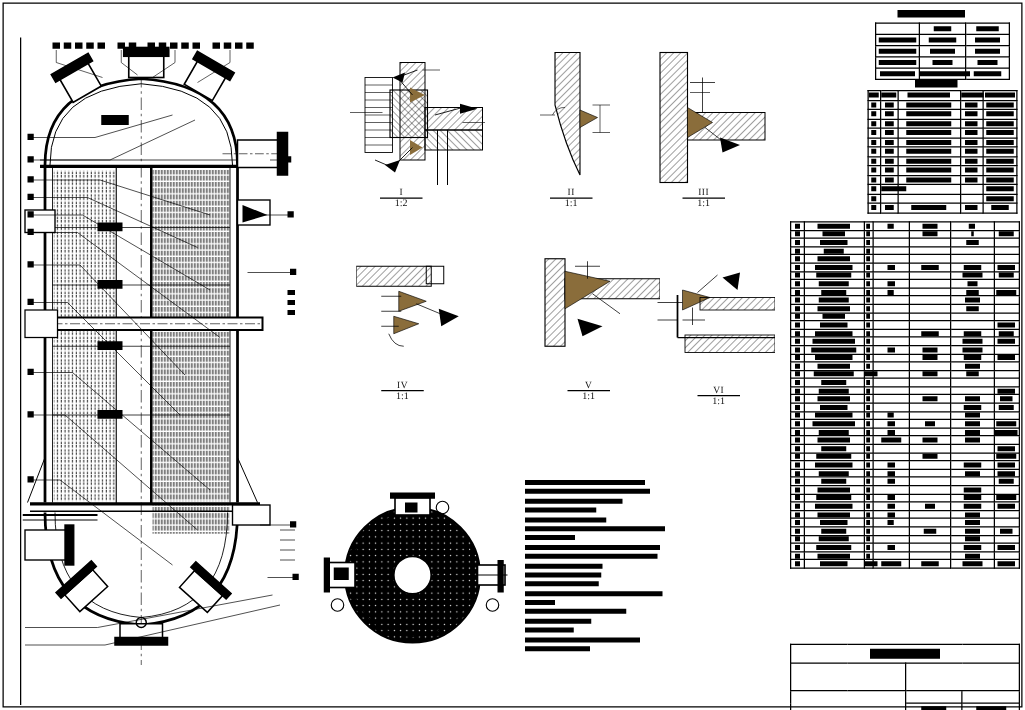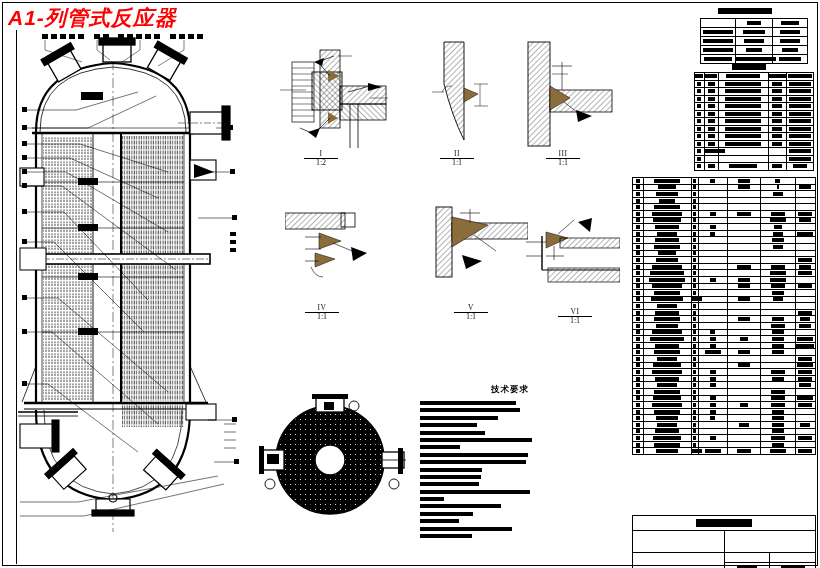--- a/index.html
+++ b/index.html
@@ -77,21 +77,20 @@
 
   
   #titleblock { left:632px; top:515px; width:184px; }
   #titleblock td { border:1px solid #000; }
 </style>
 </head>
 <body>
 
 <div id="sheet">
 
-  <div class="dwg-title">A1-列管式反应器</div>
 
   <div class="frame-outer"></div>
   <div class="frame-left"></div>
 
   <div class="vessel-pane">
     <svg width="222" height="528" viewBox="0 0 222 528">
       <defs>
         <pattern id="tubes" width="3" height="6" patternUnits="userSpaceOnUse">
           <line x1="1" y1="0" x2="1" y2="6" stroke="#000" stroke-width="0.7" stroke-dasharray="2 1.4"></line>
         </pattern>
@@ -471,21 +470,20 @@
       <circle cx="12" cy="92" r="5" fill="none" stroke="#000" stroke-width="0.9"></circle>
 
       <rect x="124" y="60" width="22" height="16" fill="#fff" stroke="#000" stroke-width="1.3"></rect>
       <rect x="140" y="56" width="5" height="26" fill="#000"></rect>
       <circle cx="136" cy="92" r="5" fill="none" stroke="#000" stroke-width="0.9"></circle>
       <line x1="122" y1="68" x2="148" y2="68" stroke="#000" stroke-width="0.8"></line>
     </svg>
   </div>
 
   <div class="tech">
-    <div class="tech-title">技术要求</div>
     <div class="tech-lines" id="tech-lines">
         <div style="width: 96px;"></div>
         <div style="width: 100px;"></div>
         <div style="width: 78px;"></div>
         <div style="width: 57px;"></div>
         <div style="width: 65px;"></div>
         <div style="width: 112px;"></div>
         <div style="width: 40px;"></div>
         <div style="width: 108px;"></div>
         <div style="width: 106px;"></div>

